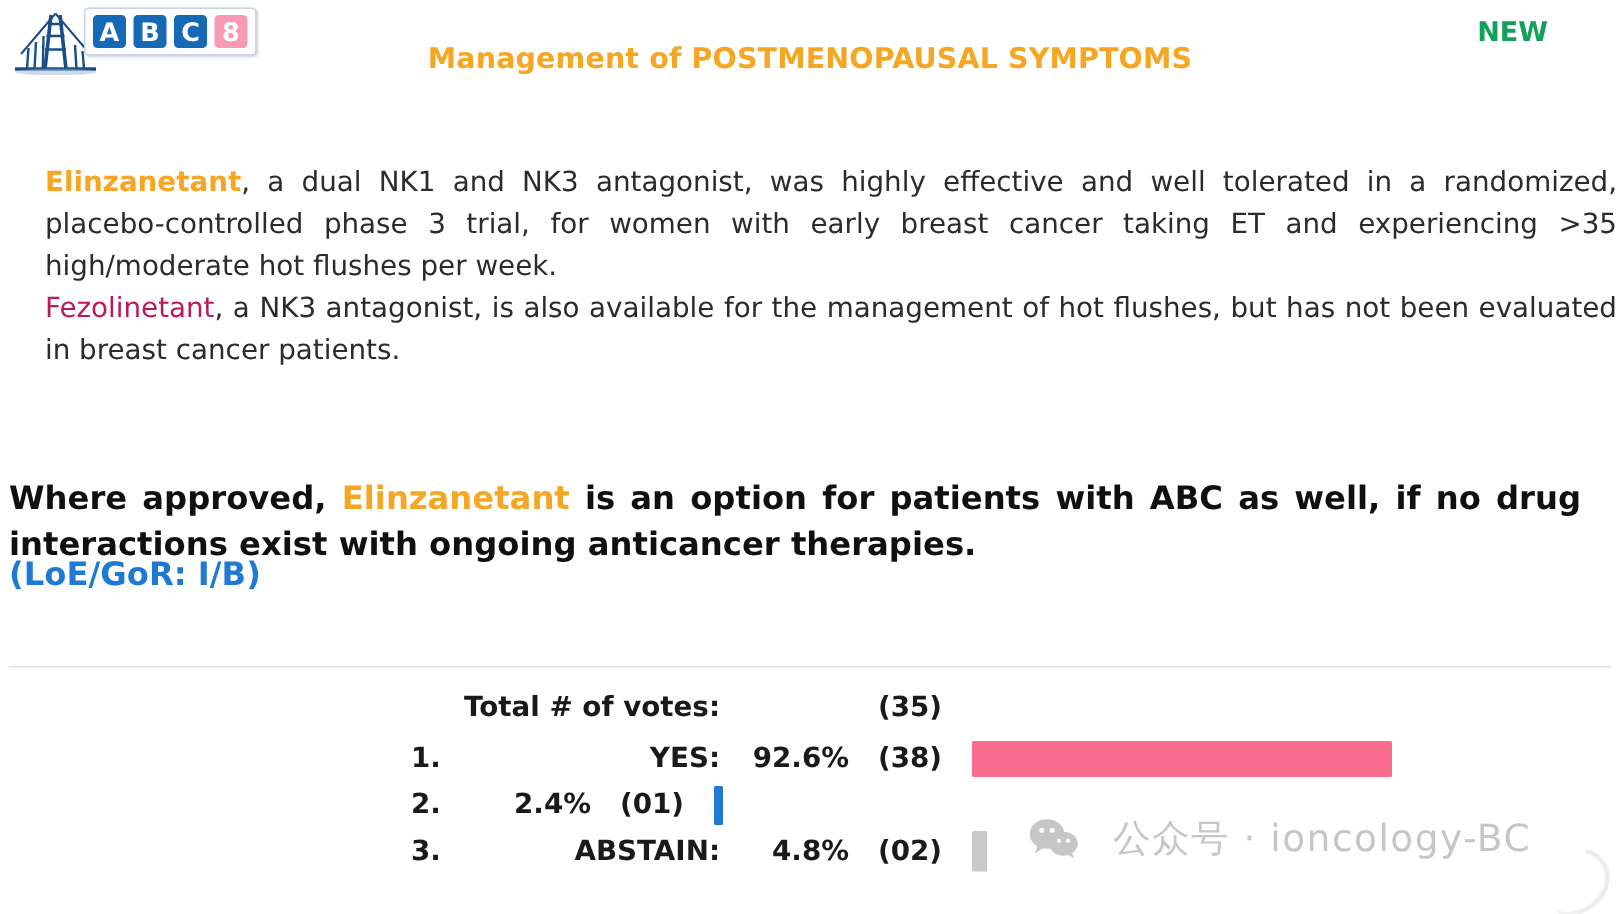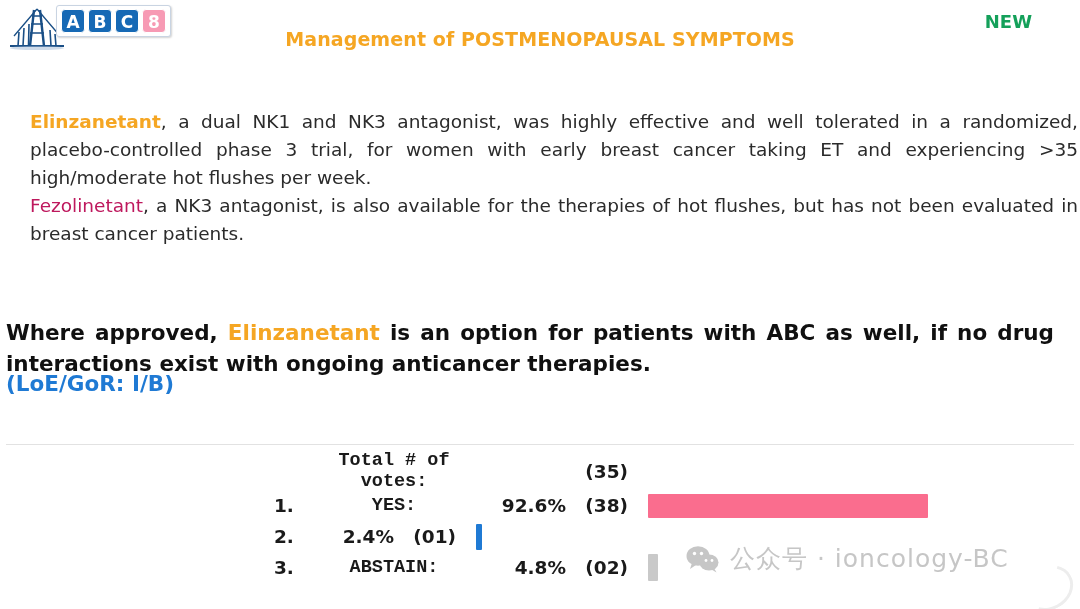--- a/index.html
+++ b/index.html
@@ -154,21 +154,21 @@
 
   .vote-row {
     position: relative;
     height: 31px;
     display: flex;
     align-items: center;
   }
   .vote-row.total { height: 38px; }
 
   .v-num   { width: 34px; text-align: left; }
-  .v-label { width: 172px; text-align: center; font-family: Liberation Mono, monospace; }
+  .v-label { width: 172px; text-align: right; }
   .v-pct   { width: 86px; text-align: right; }
   .v-count { width: 62px; text-align: right; }
 
   .bar-cell {
     position: relative;
     height: 31px;
     flex: 1;
     display: flex;
     align-items: center;
     padding-left: 20px;
@@ -181,21 +181,21 @@
   .bar.no      { background: #1f7ad4; height: 26px; }
   .bar.abstain { background: #c9c9c9; height: 27px; }
 
   
   .watermark {
     position: absolute;
     left: 686px;
     top: 542px;
     display: flex;
     align-items: center;
-    gap: 10px;
+    gap: 22px;
     color: #c6c6c6;
     font-family: "DejaVu Sans", sans-serif;
     font-size: 25px;
     letter-spacing: 1px;
     pointer-events: none;
   }
   .wm-arc {
     position: absolute;
     right: 6px;
     top: 566px;
@@ -234,21 +234,21 @@
       <div class="tile pink">8</div>
     </div>
   </div>
 
   <div class="header-title">Management of POSTMENOPAUSAL SYMPTOMS</div>
   <div class="header-new">NEW</div>
 </div>
 
 <div class="body-text">
   <p><span class="drug-bold">Elinzanetant</span><span>, a dual NK1 and NK3 antagonist, was highly effective and well tolerated in a randomized, placebo-controlled phase 3 trial, for women with early breast cancer taking ET and experiencing &gt;35 high/moderate hot flushes per week.</span></p>
-  <p><span class="drug-light">Fezolinetant</span><span>, a NK3 antagonist, is also available for the therapies of hot flushes, but has not been evaluated in breast cancer patients.</span></p>
+  <p><span class="drug-light">Fezolinetant</span><span>, a NK3 antagonist, is also available for the management of hot flushes, but has not been evaluated in breast cancer patients.</span></p>
 </div>
 
 <div class="statement">
   <div class="line1"><span>Where approved, </span><span class="drug-bold">Elinzanetant</span><span> is an option for patients with ABC as well, if no drug</span></div>
   <div class="line2">interactions exist with ongoing anticancer therapies.</div>
 </div>
 <div class="loe">(LoE/GoR: I/B)</div>
 
 <div class="divider"></div>
 

